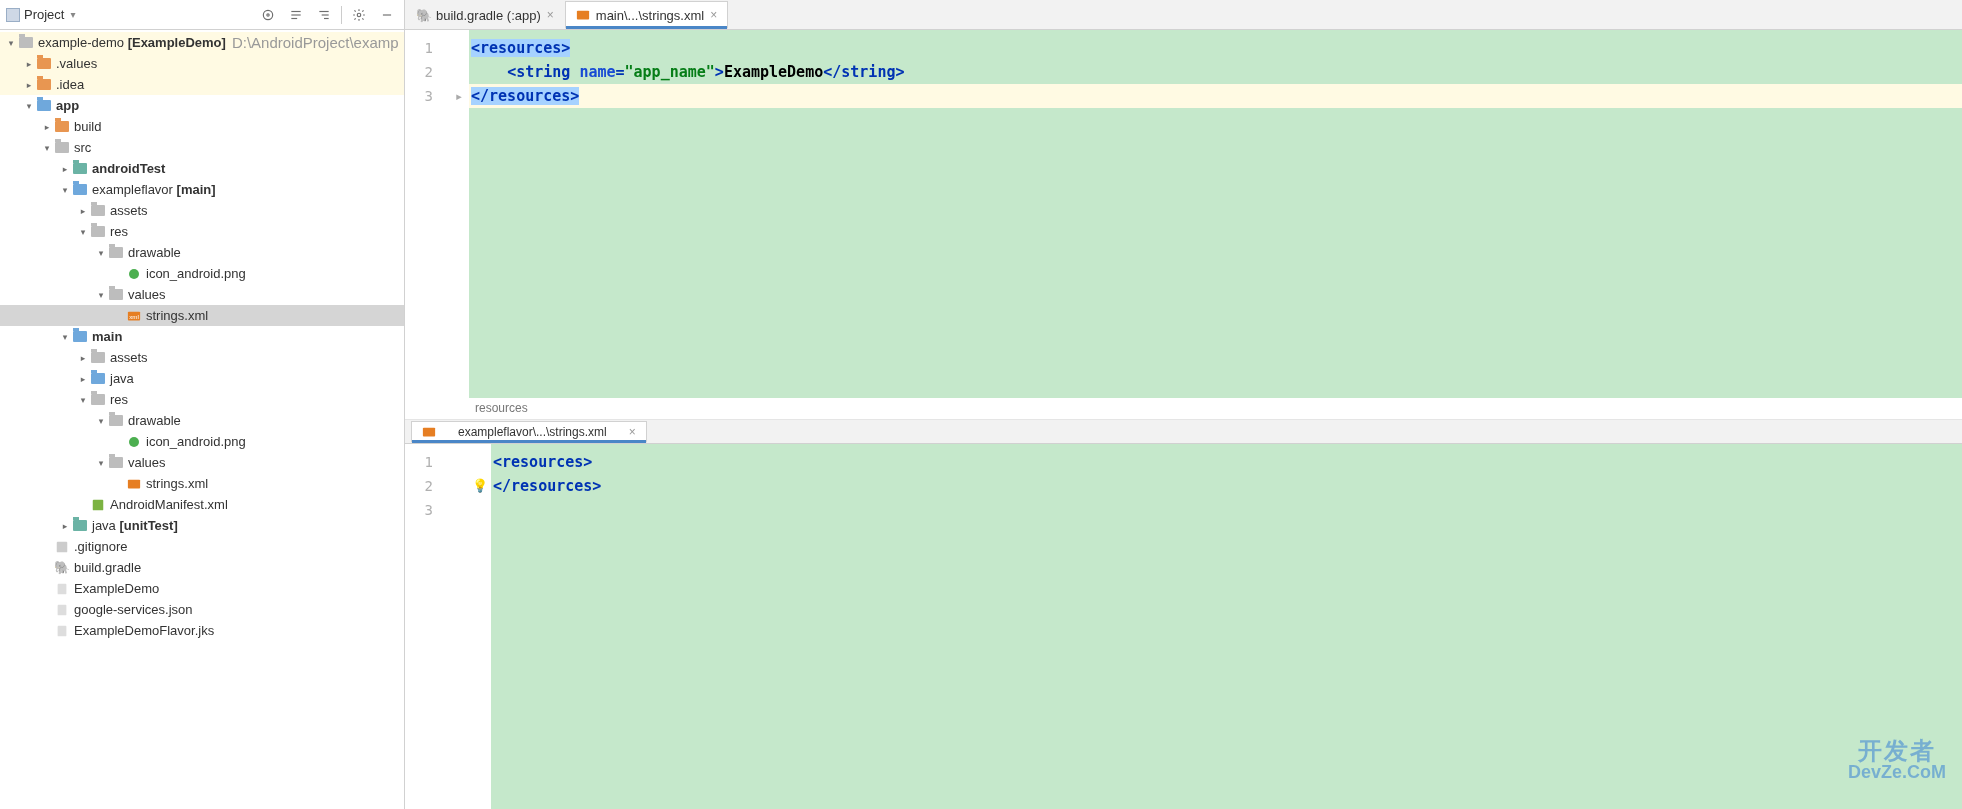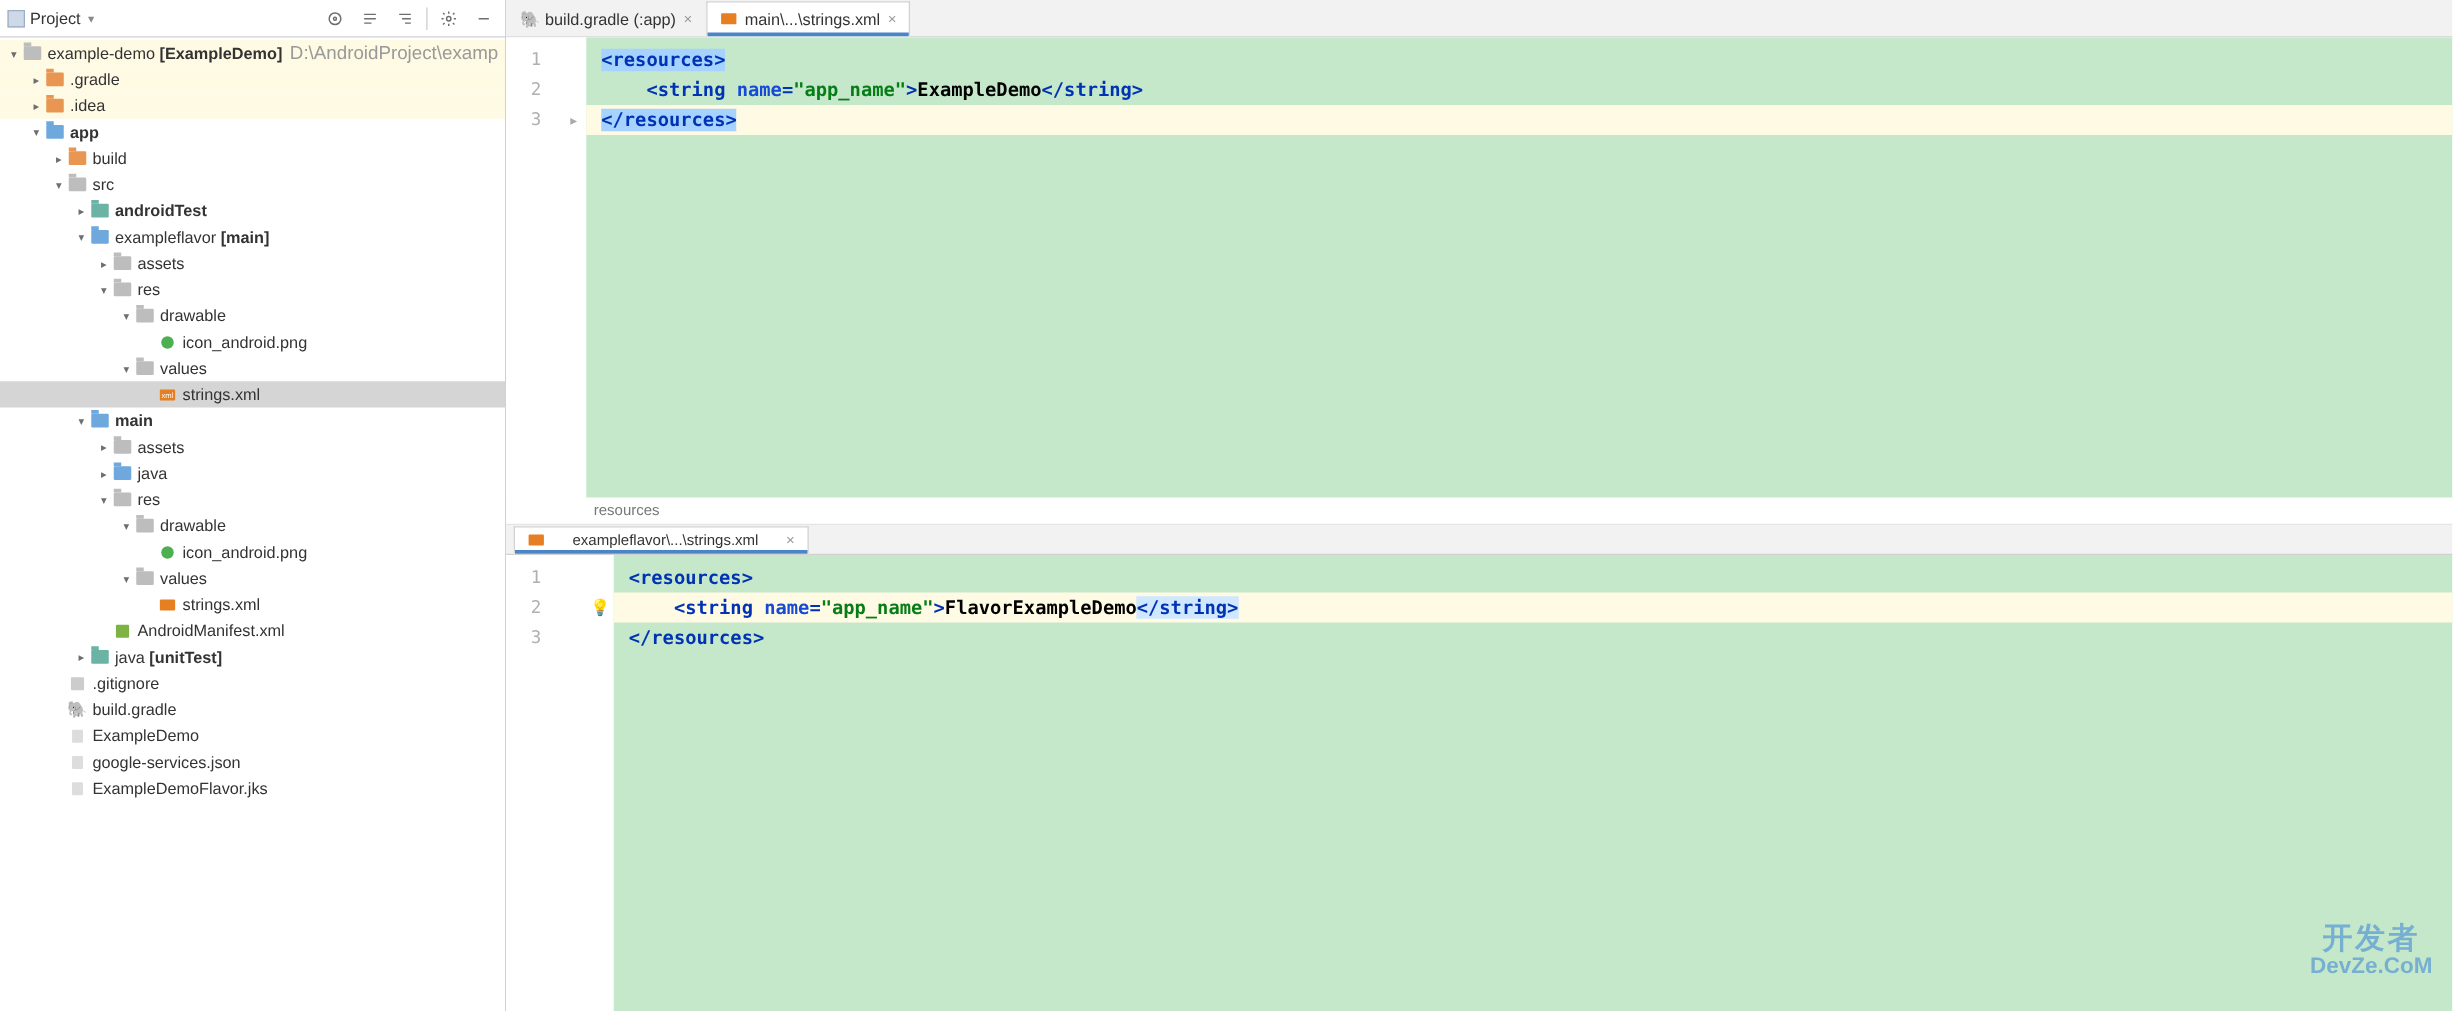--- a/index.html
+++ b/index.html
@@ -60,21 +60,21 @@
 
 .code-wrap { display: flex; flex: 1; background: #fff; position: relative; }
 .gutter { width: 44px; border-right: 0; background: #fff; color: #b0b0b0; font-family: "Consolas","Menlo",monospace; font-size: 14px; text-align: right; padding-top: 6px; }
 .gutter .ln { height: 24px; line-height: 24px; padding-right: 16px; }
 .fold-gutter { width: 20px; background: #fff; padding-top: 6px; }
 .fold-mark { height: 24px; display: flex; align-items: center; justify-content: center; }
 .fold-arrow { color: #aaa; font-size: 11px; }
 .lint-gutter { width: 22px; padding-top: 6px; }
 .lint-gutter .bulb { height: 24px; display: flex; align-items: center; justify-content: center; }
 .code { flex: 1; background: #c5e8cb; font-family: "Consolas","Menlo",monospace; font-size: 15px; padding-top: 6px; position: relative; }
-.code-line { height: 24px; line-height: 24px; padding-left: 12px; white-space: pre; }
+.code-line { height: 24px; line-height: 24px; padding-left: 2px; white-space: pre; }
 .code-line.cursor-line { background: #fffae3; }
 .xml-tag { color: #0033b3; font-weight: bold; }
 .xml-attr { color: #174ad4; font-weight: bold; }
 .xml-val { color: #067d17; font-weight: bold; }
 .xml-text { color: #000; font-weight: bold; }
 .sel { background: #a6d2ff; }
 .sel-light { background: #cfe8ff; }
 
 
 .watermark { position: absolute; right: 16px; bottom: 28px; color: #2b78d6; opacity: 0.5; font-family: Arial, sans-serif; font-weight: bold; font-size: 18px; line-height: 1; text-align: center; }
@@ -139,21 +139,21 @@
           </span>
         <span class="node-label"><span>example-demo</span> <b>[ExampleDemo]</b></span>
         <span class="node-sublabel">D:\AndroidProject\examp</span>
       </div>
       <div class="node highlight-yellow">
           <span class="indent" style="width:18px"></span>
           <span class="twisty">▸</span>
           <span class="icon">
             <span class="i-folder orange"></span>
           </span>
-          <span class="node-label">.gradle</span>
+          <span class="node-label">.values</span>
         </div>
       <div class="node highlight-yellow">
           <span class="indent" style="width:18px"></span>
           <span class="twisty">▸</span>
           <span class="icon">
             <span class="i-folder orange"></span>
           </span>
           <span class="node-label">.idea</span>
         </div>
       <div class="node">
@@ -440,21 +440,20 @@
           </div>
           <div class="lint-gutter">
             <div class="bulb"></div>
             <div class="bulb">
                 <span style="color:#f5a623">💡</span>
               </div>
             <div class="bulb"></div>
           </div>
           <div class="code">
             <div class="code-line"><span class="xml-tag">&lt;<span>resources</span>&gt;</span></div>
-            <div class="code-line cursor-line">    <span class="xml-tag">&lt;<span>string</span> <span class="xml-attr">name</span>=<span class="xml-val">"app_name"</span>&gt;</span><span class="xml-text">FlavorExampleDemo</span><span class="sel-light"><span class="xml-tag">&lt;/<span>string</span>&gt;</span></span></div>
             <div class="code-line"><span class="xml-tag">&lt;/<span>resources</span>&gt;</span></div>
           </div>
         </div>
       </div>
     </div>
 
     <div class="watermark">
       <div class="cn">开发者</div>
       <div>DevZe.CoM</div>
     </div>

